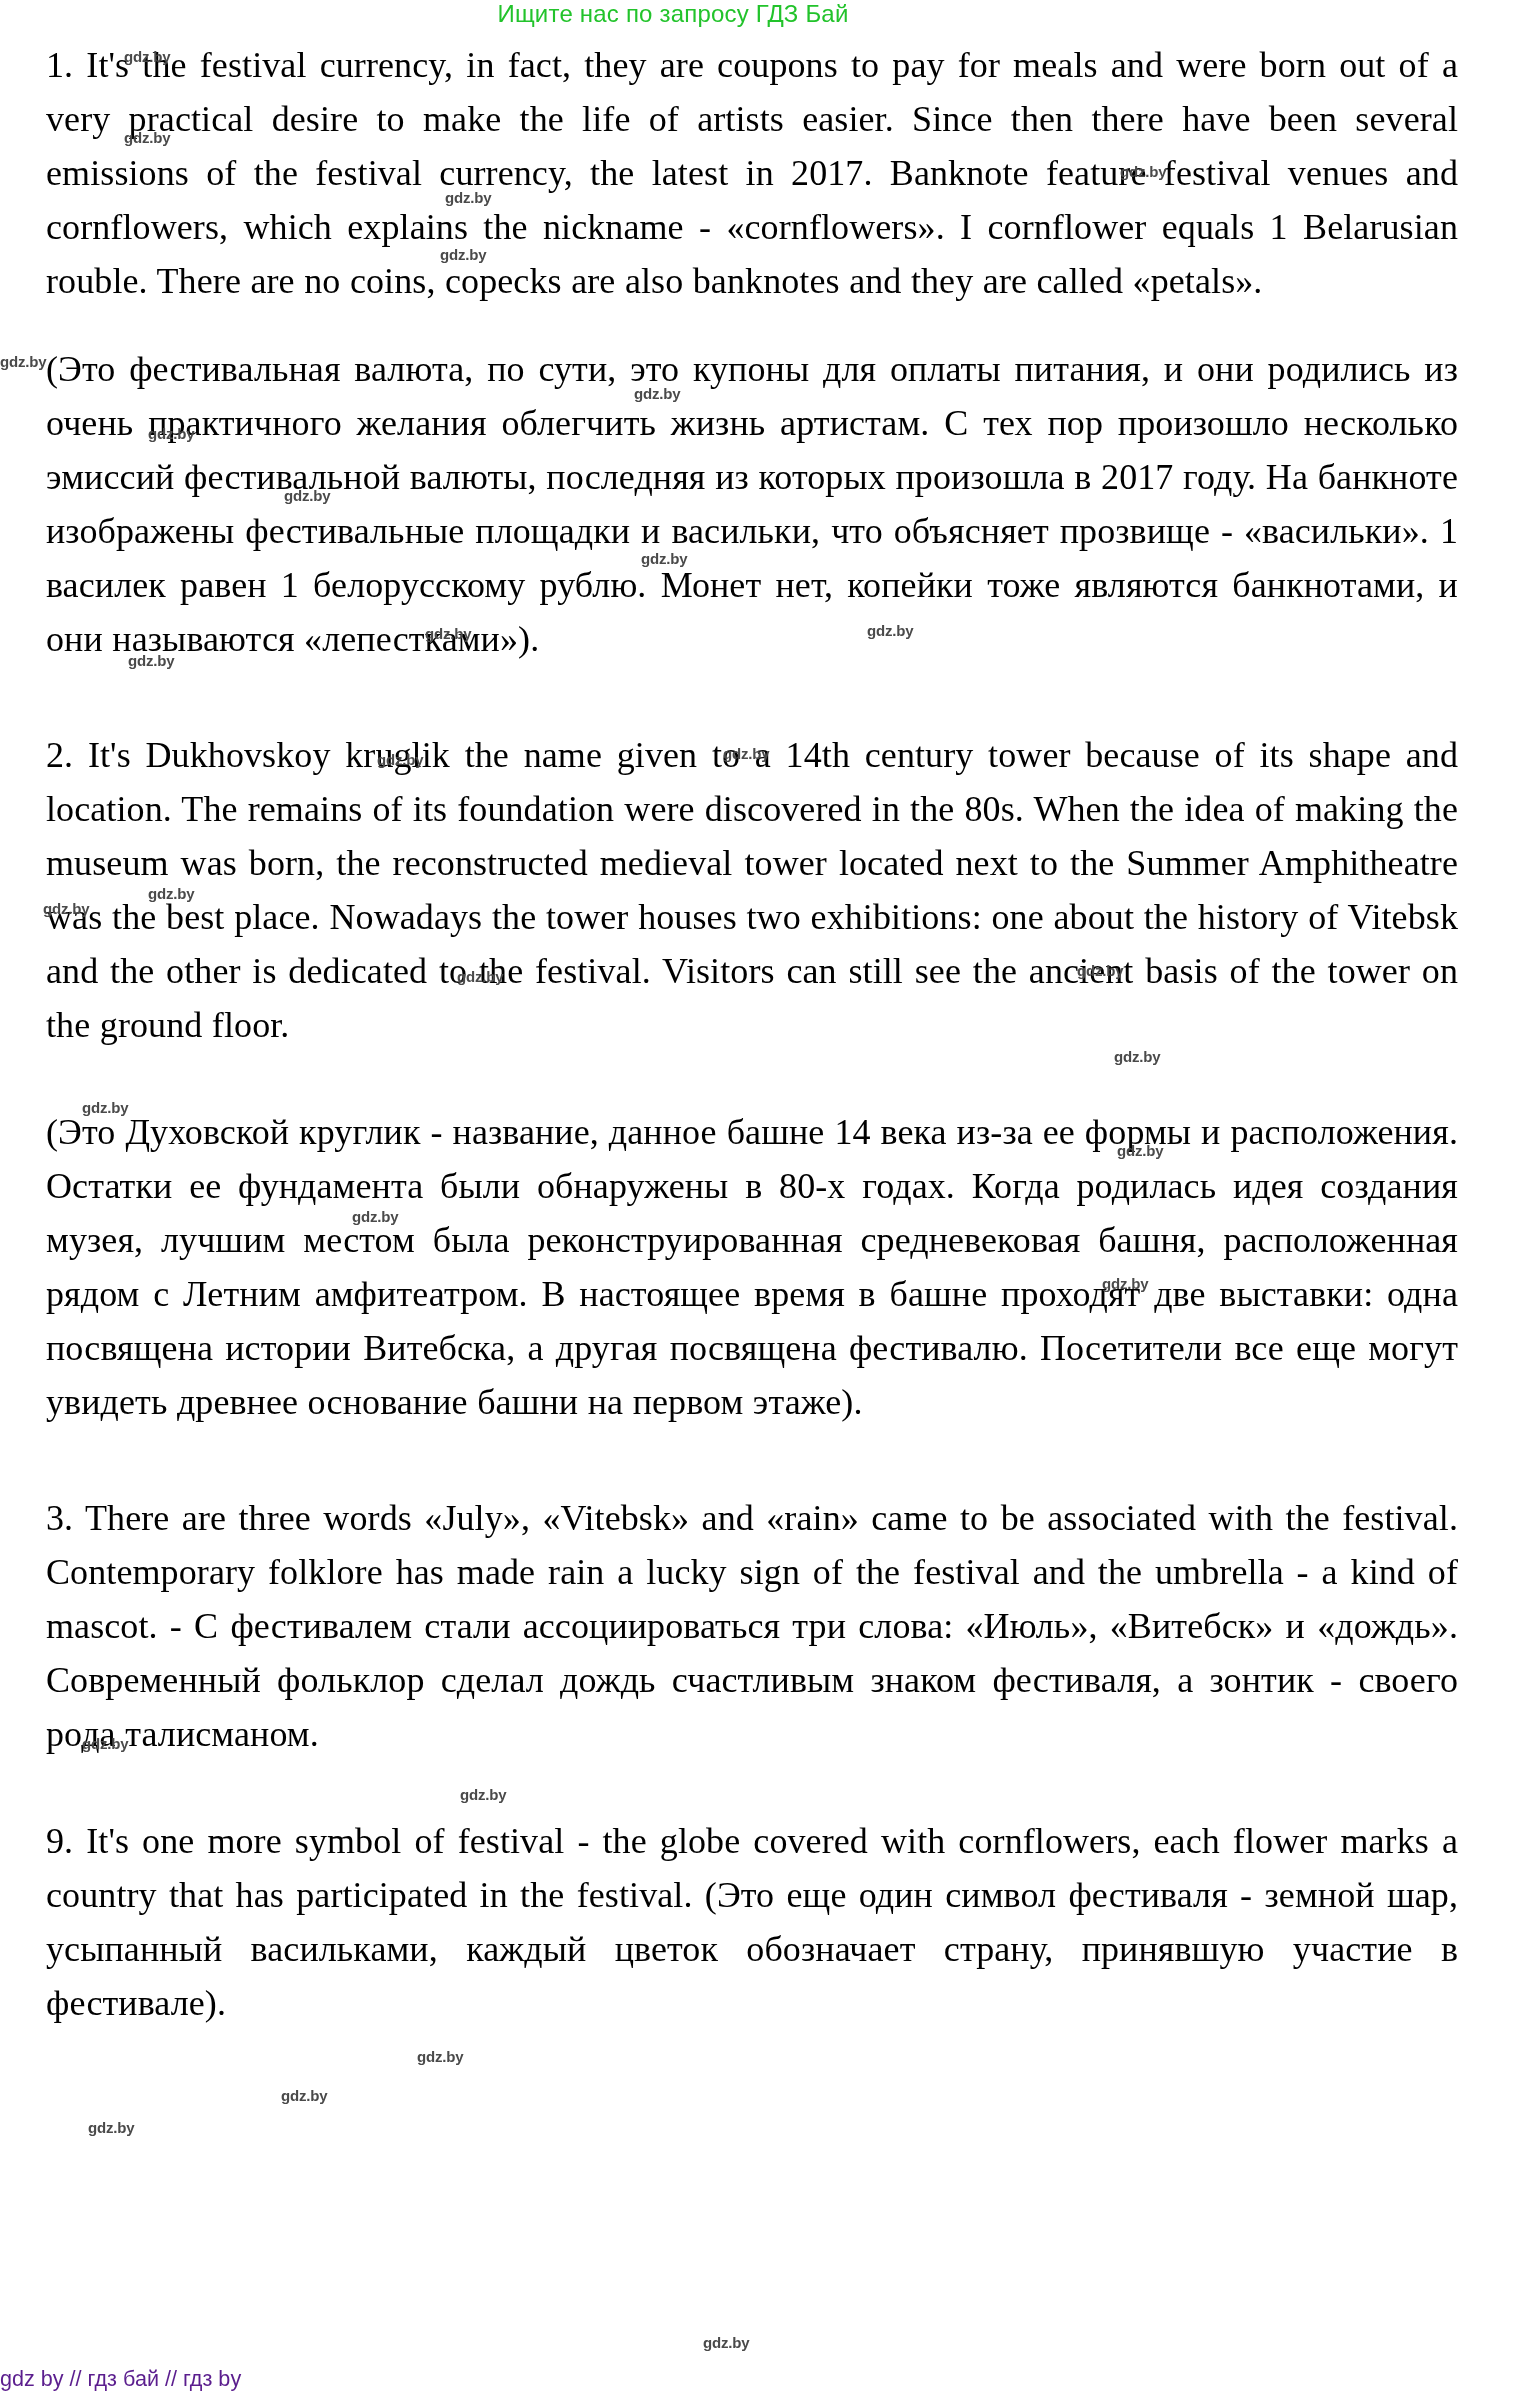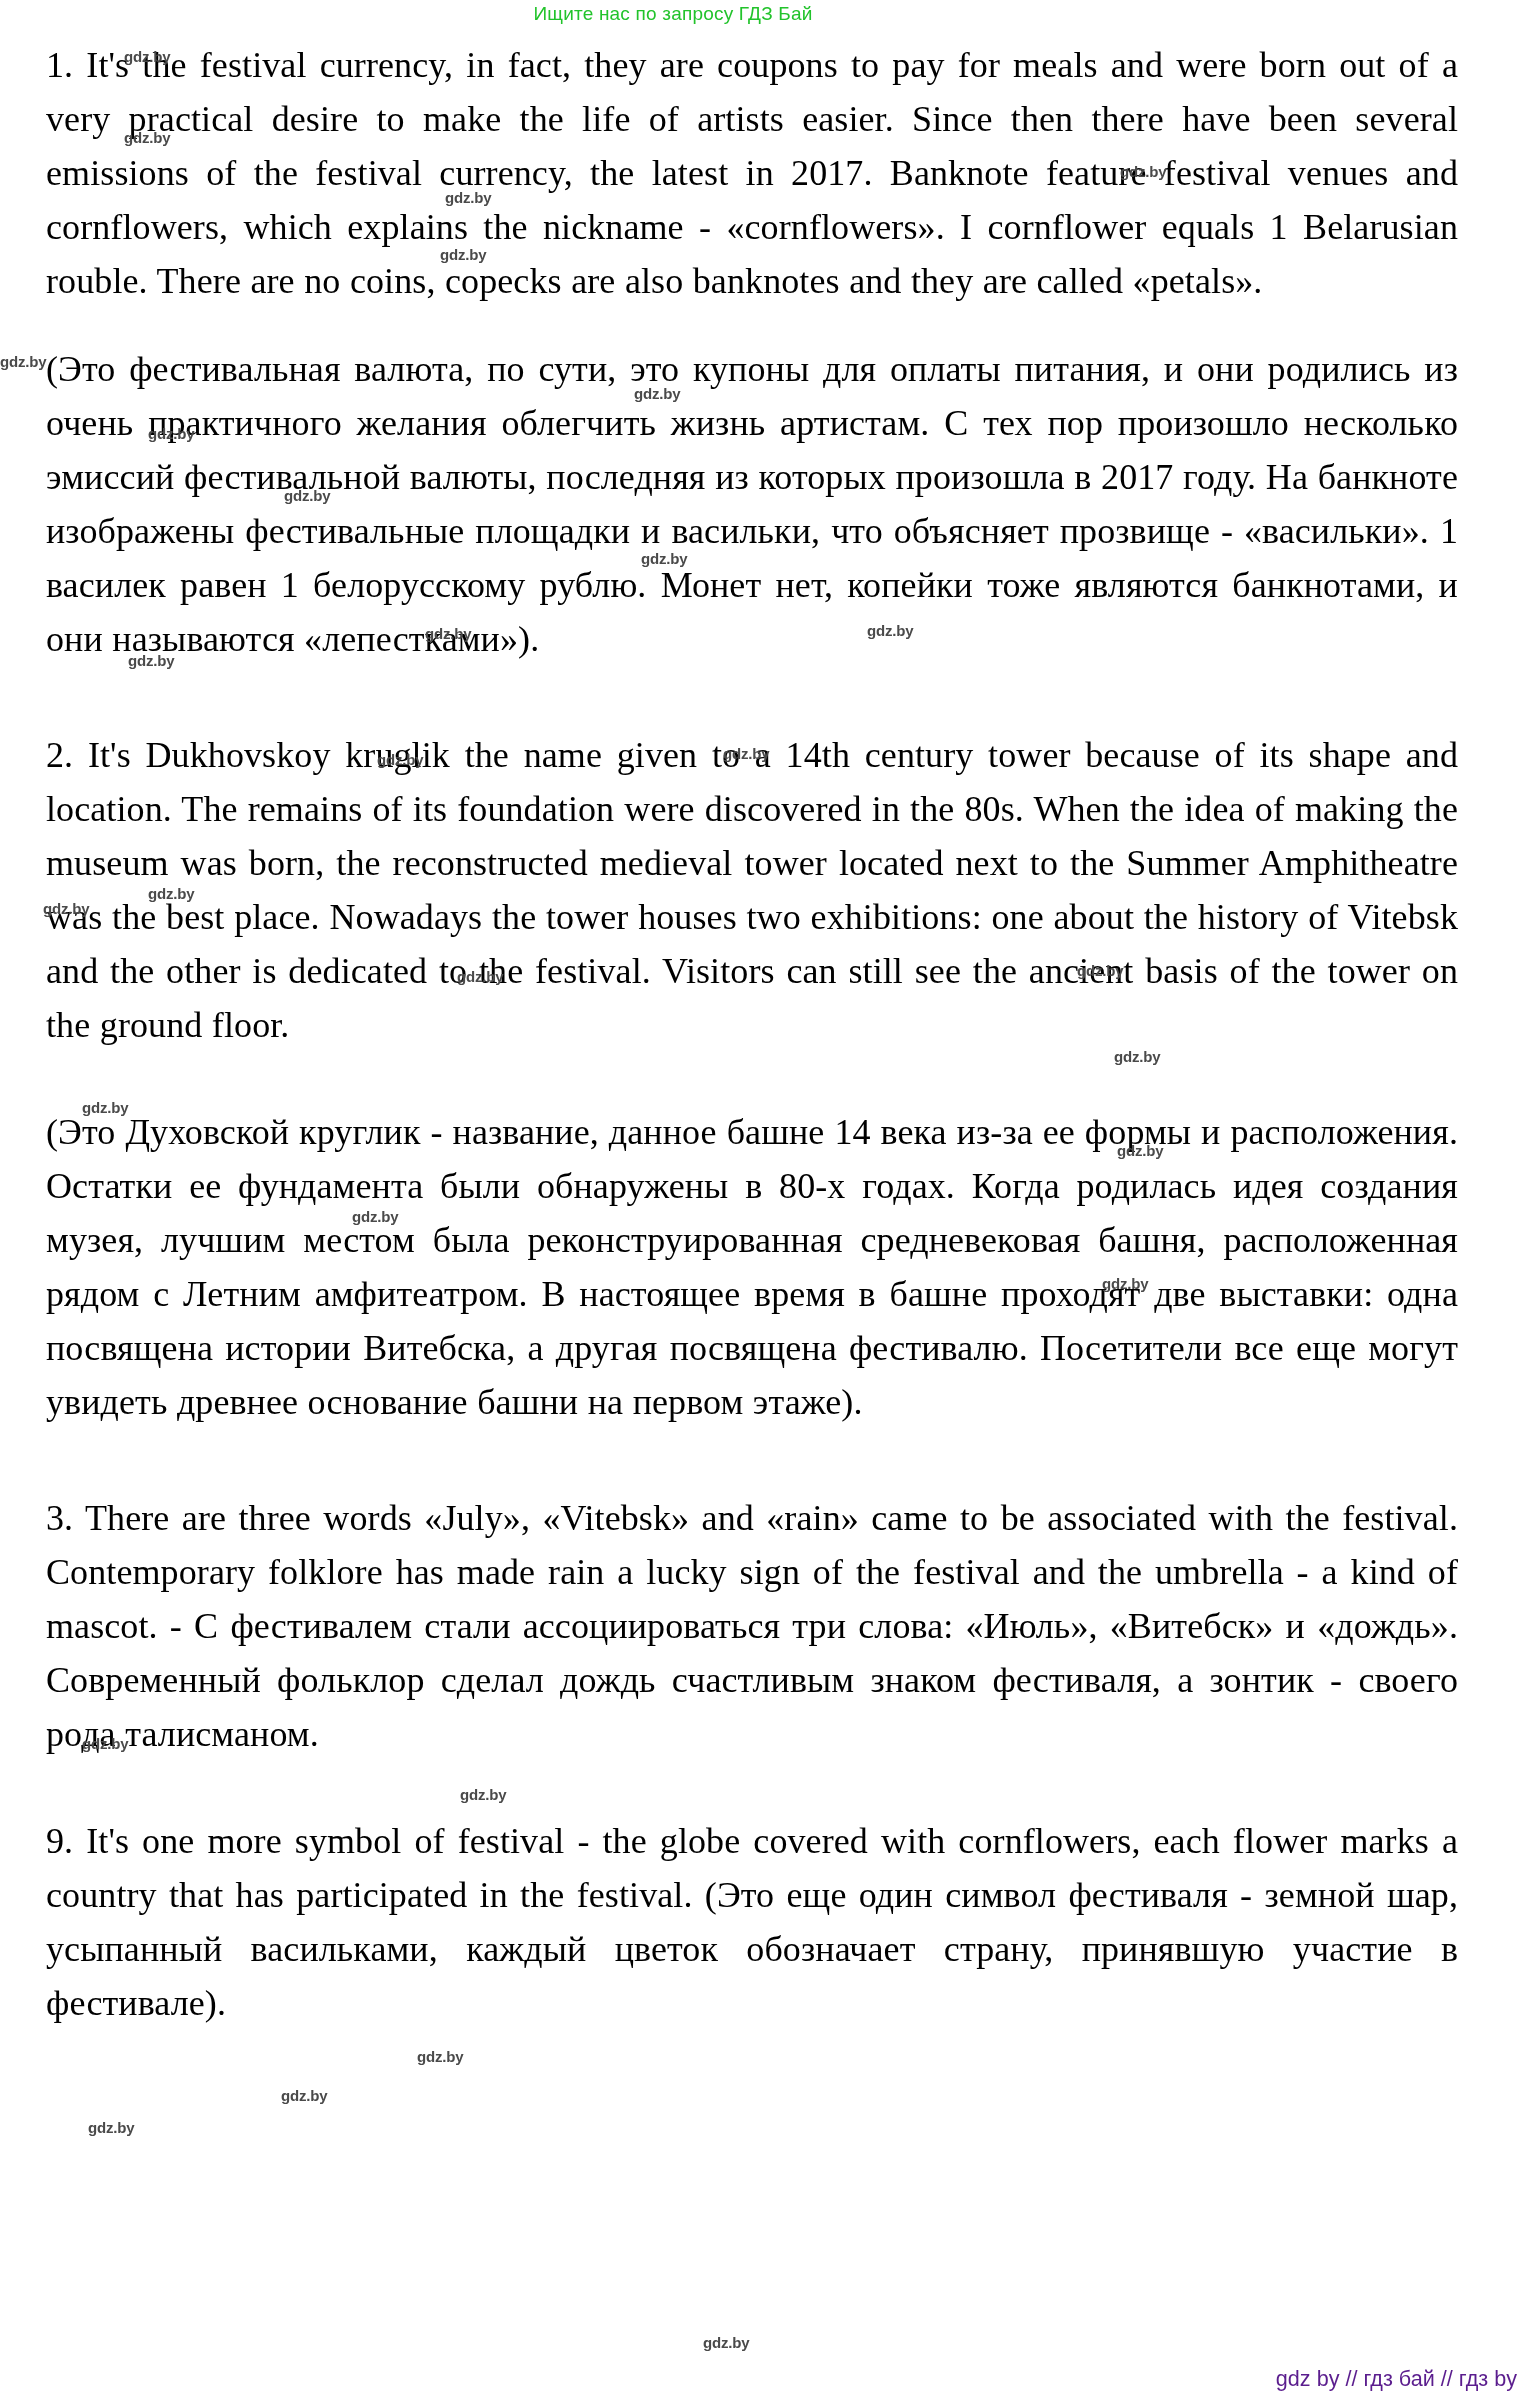--- a/index.html
+++ b/index.html
@@ -25,21 +25,21 @@
 
   
   .promo-banner {
     position: absolute;
     top: 0px;
     left: 0;
     width: 1346px;
     height: 27px;
     text-align: center;
     font-family: "Liberation Sans", "DejaVu Sans", sans-serif;
-    font-size: 19px;
+    font-size: 24px;
     font-weight: 500;
     letter-spacing: 0.2px;
     color: #22c32b;
     line-height: 27px;
     white-space: nowrap;
   }
 
   
   .content {
     position: absolute;
@@ -75,21 +75,21 @@
     pointer-events: none;
     letter-spacing: -0.2px;
   }
 
   
   .footer-links {
     position: absolute;
     left: 0;
     top: 2366px;
     width: 1517px;
-    text-align: right;
+    text-align: left;
     font-family: "Liberation Sans", "DejaVu Sans", sans-serif;
     font-size: 21.6px;
     font-weight: 500;
     color: #5b1e8e;
     white-space: nowrap;
   }
 </style>
 </head>
 <body>
 

